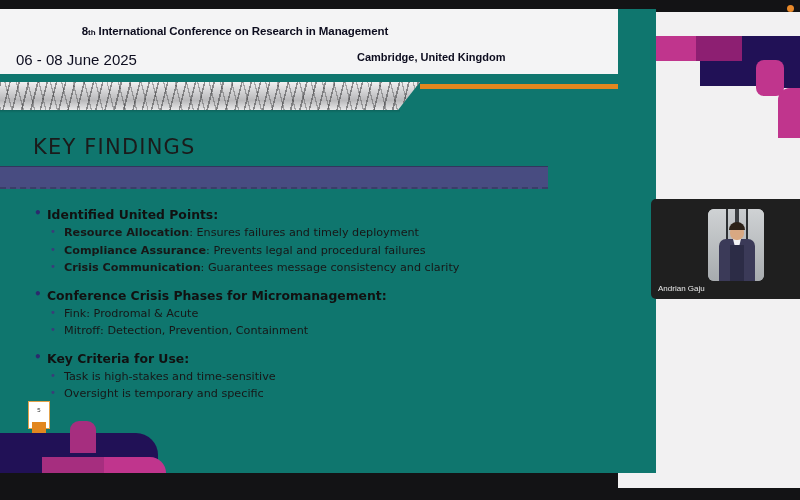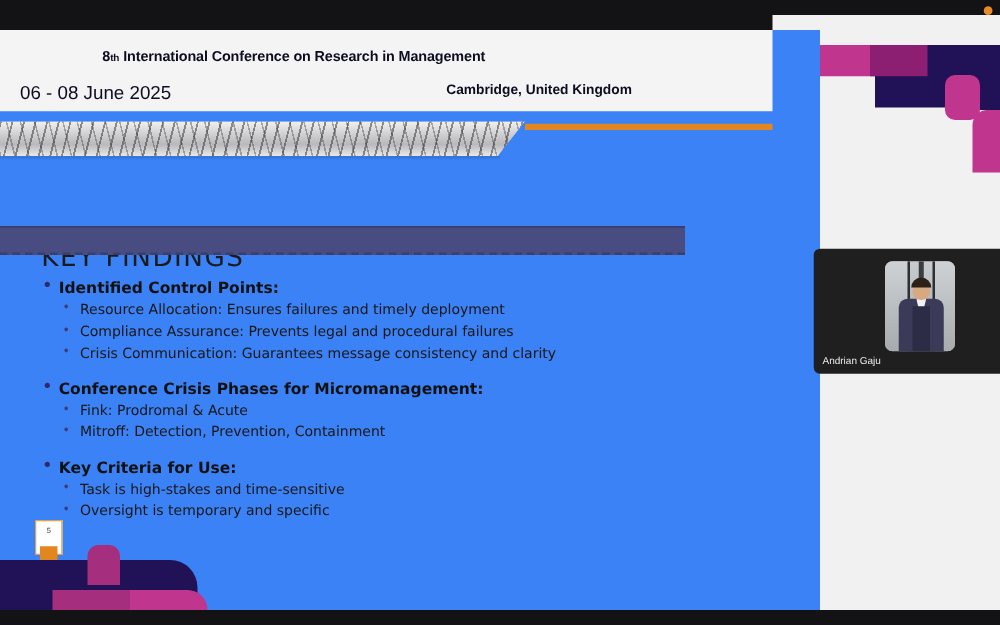--- a/index.html
+++ b/index.html
@@ -28,22 +28,22 @@
   .deco { position:absolute; }
   .d1 { left:636px; top:36px;  width:86px;  height:25px; background:#c0358d; border-radius:13px 13px 0 0; }
   .d3 { left:700px; top:36px;  width:100px; height:50px; background:#211156; border-radius:0 0 14px 0; }
   .d4 { left:696px; top:36px;  width:46px;  height:25px; background:#8d1f72; }
   .d5 { left:756px; top:60px;  width:28px;  height:36px; background:#c0358d; border-radius:8px 8px 8px 8px; }
   .d6 { left:778px; top:36px;  width:22px;  height:52px; background:#211156; }
   .d7 { left:778px; top:88px;  width:22px;  height:50px; background:#c0358d; border-radius:12px 0 0 0; }
 
   
   .slide {
-    position:absolute; left:0; top:24px; width:656px; height:464px;
-    background:#3b82f6; overflow:hidden;
+    position:absolute; left:0; top:9px; width:656px; height:464px;
+    background:#0f766e; overflow:hidden;
   }
 
   
   .slide-head {
     position:absolute; left:0; top:0; width:618px; height:65px;
     background:#f4f4f5;
   }
   .conf-title {
     position:absolute; left:0; top:16px; width:470px;
     text-align:center; font-size:11.5px; font-weight:bold; color:#0d0d1f;
@@ -74,21 +74,21 @@
   }
   .orange-rule {
     position:absolute; left:420px; top:75px; width:198px; height:5px;
     background:#e2871f;
   }
 
   
   .slide-title {
     position:absolute; left:33px; top:126px;
     font-size:21px; color:#1b1b1b; letter-spacing:1.2px;
-    font-family:"DejaVu Sans", sans-serif; font-weight:400;margin-top:44px;
+    font-family:"DejaVu Sans", sans-serif; font-weight:400;
   }
   .title-bar {
     position:absolute; left:0px; top:157px; width:548px; height:23px;
     background:#484c81; border-top:1px solid #33365e; border-bottom:2px dashed #3a3e68;
   }
 
   
   .body { position:absolute; left:32px; top:196px; width:560px; }
   .grp { margin-bottom:9px; }
   .l1 {
@@ -100,21 +100,21 @@
     color:#2b2b6e; font-size:12px;
   }
   .l2 {
     position:relative; padding-left:32px; font-size:11.2px; color:#171717;
     line-height:17.5px; font-family:"DejaVu Sans", sans-serif;
   }
   .l2::before {
     content:"\2022"; position:absolute; left:18px; top:-1px;
     color:#3b3b7a; font-size:10px;
   }
-  .l2 b { font-weight:normal; }
+  .l2 b { font-weight:bold; }
 
   
   .num-box {
     position:absolute; left:28px; top:392px; width:22px; height:28px;
     border:1.5px solid #e2a24a; background:#fff;
   }
   .num-box .n {
     position:absolute; left:0; right:0; top:5px; text-align:center;
     font-size:6px; color:#333;
   }
@@ -208,21 +208,21 @@
     <div class="photo-band"></div>
     <div class="photo-band-shadow"></div>
     <div class="orange-rule"></div>
 
     <div class="slide-title">KEY FINDINGS</div>
     <div class="title-bar"></div>
 
     <div class="body">
 
       <div class="grp">
-        <div class="l1">Identified Control Points:</div>
+        <div class="l1">Identified United Points:</div>
         <div class="l2"><b>Resource Allocation</b><span>: Ensures failures and timely deployment</span></div>
         <div class="l2"><b>Compliance Assurance</b><span>: Prevents legal and procedural failures</span></div>
         <div class="l2"><b>Crisis Communication</b><span>: Guarantees message consistency and clarity</span></div>
       </div>
 
       <div class="grp">
         <div class="l1">Conference Crisis Phases for Micromanagement:</div>
         <div class="l2"><b></b><span>Fink: Prodromal &amp; Acute</span></div>
         <div class="l2"><b></b><span>Mitroff: Detection, Prevention, Containment</span></div>
       </div>

